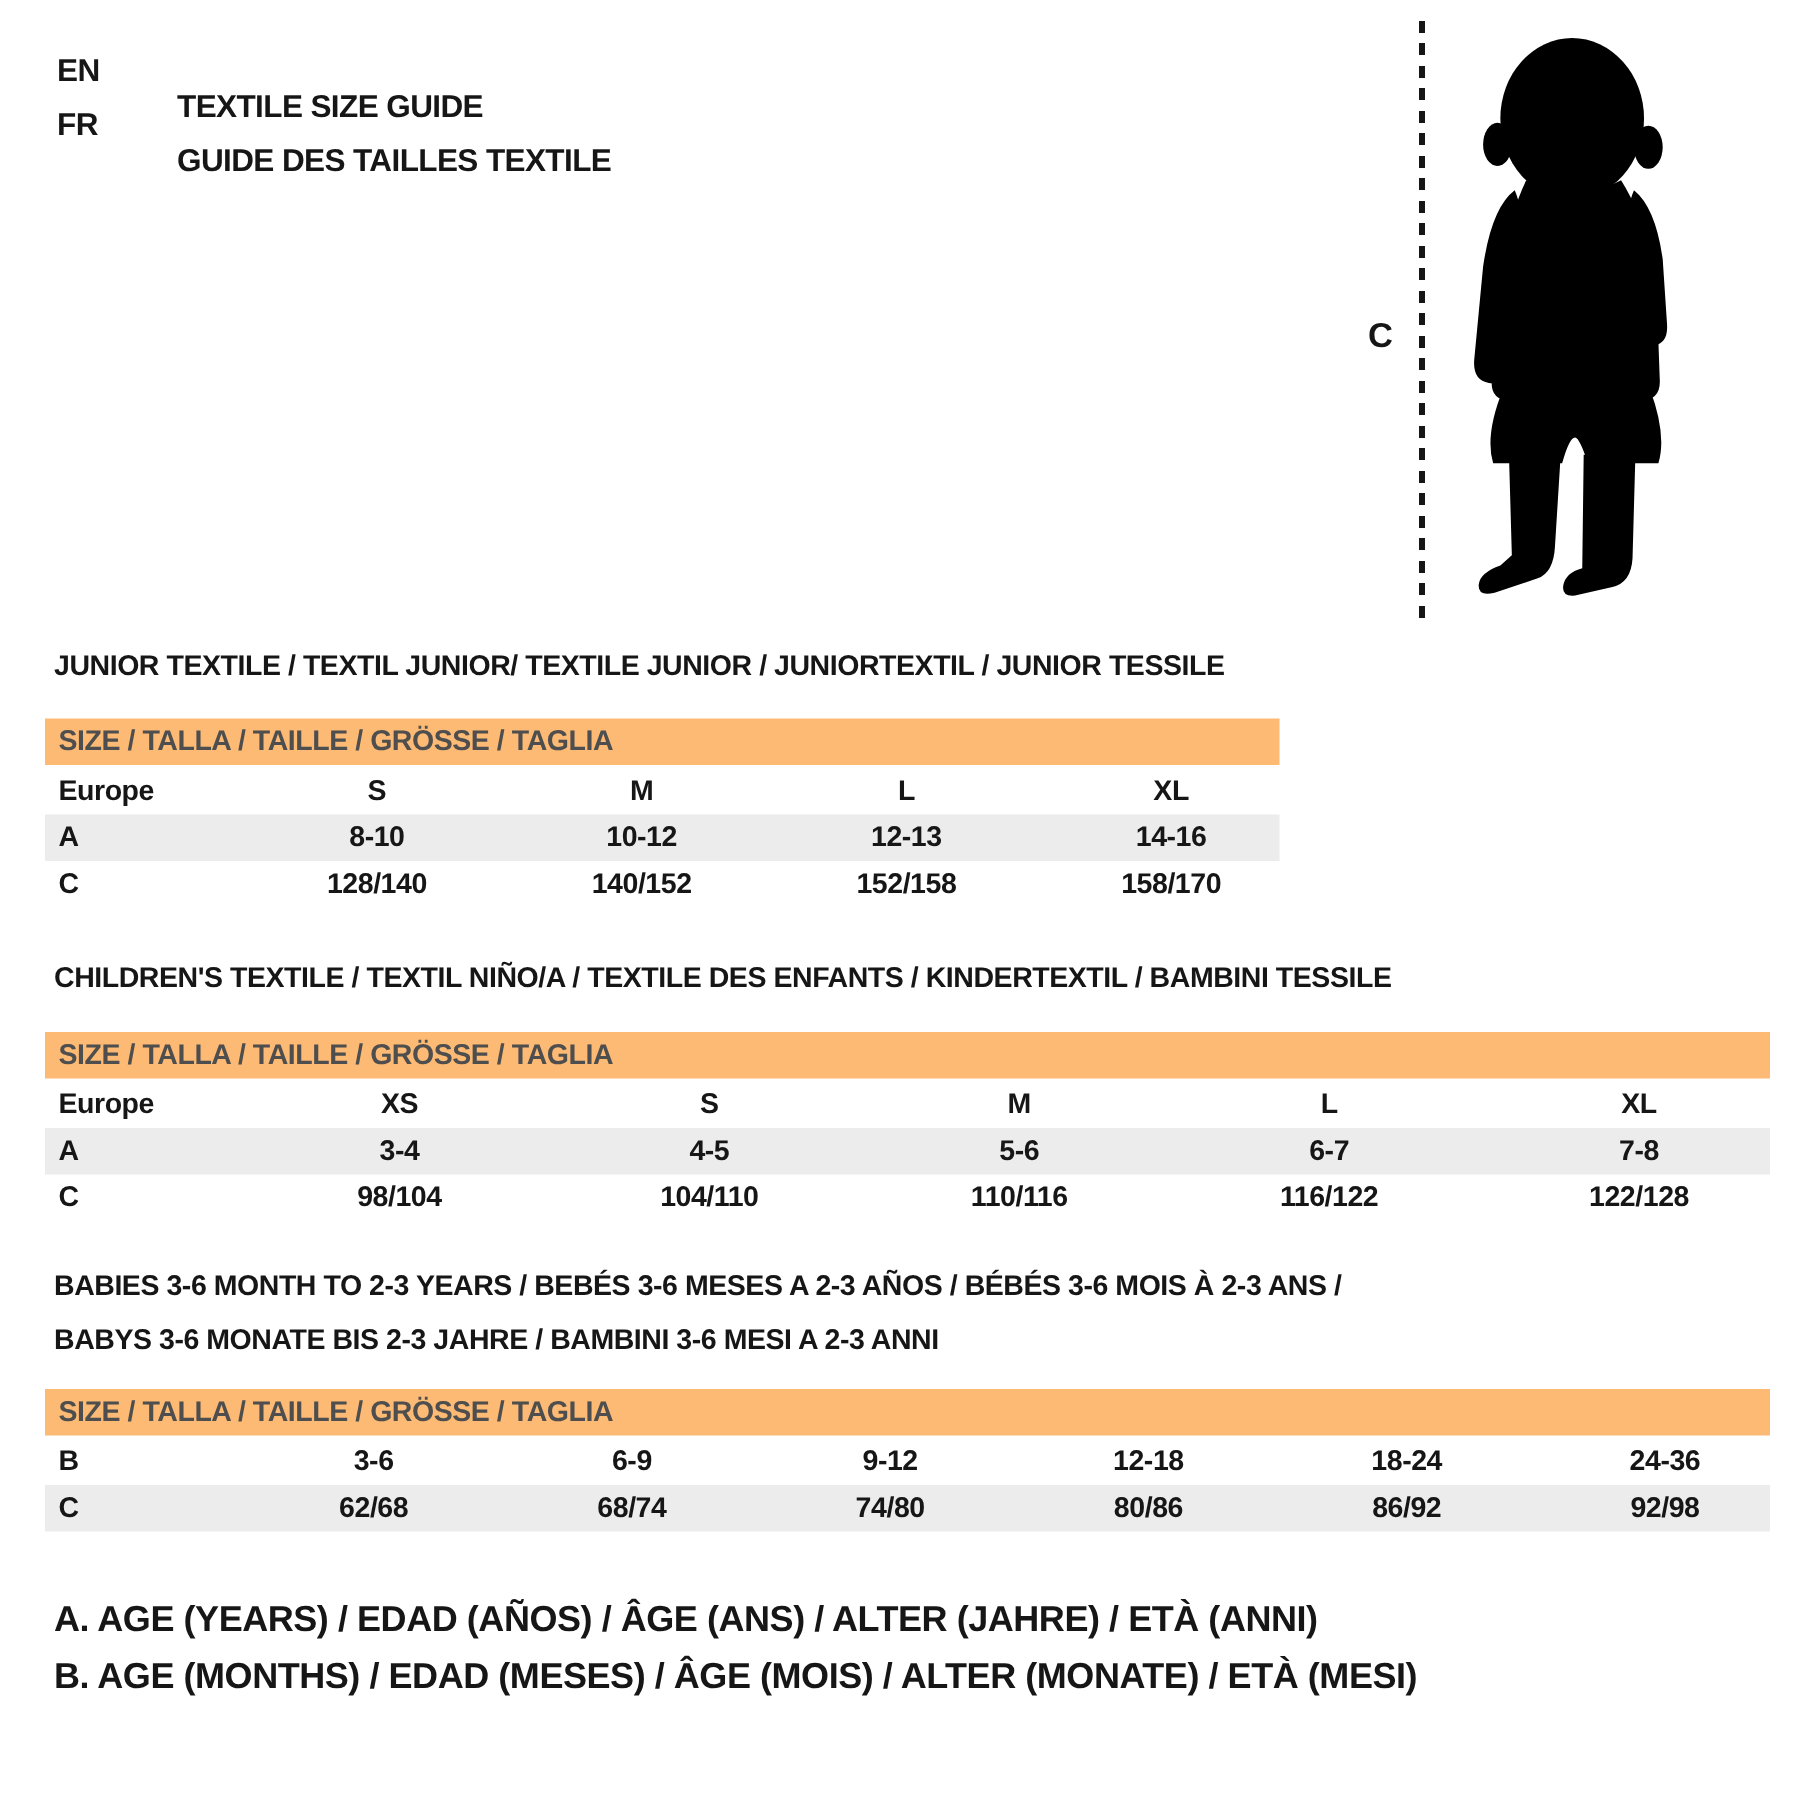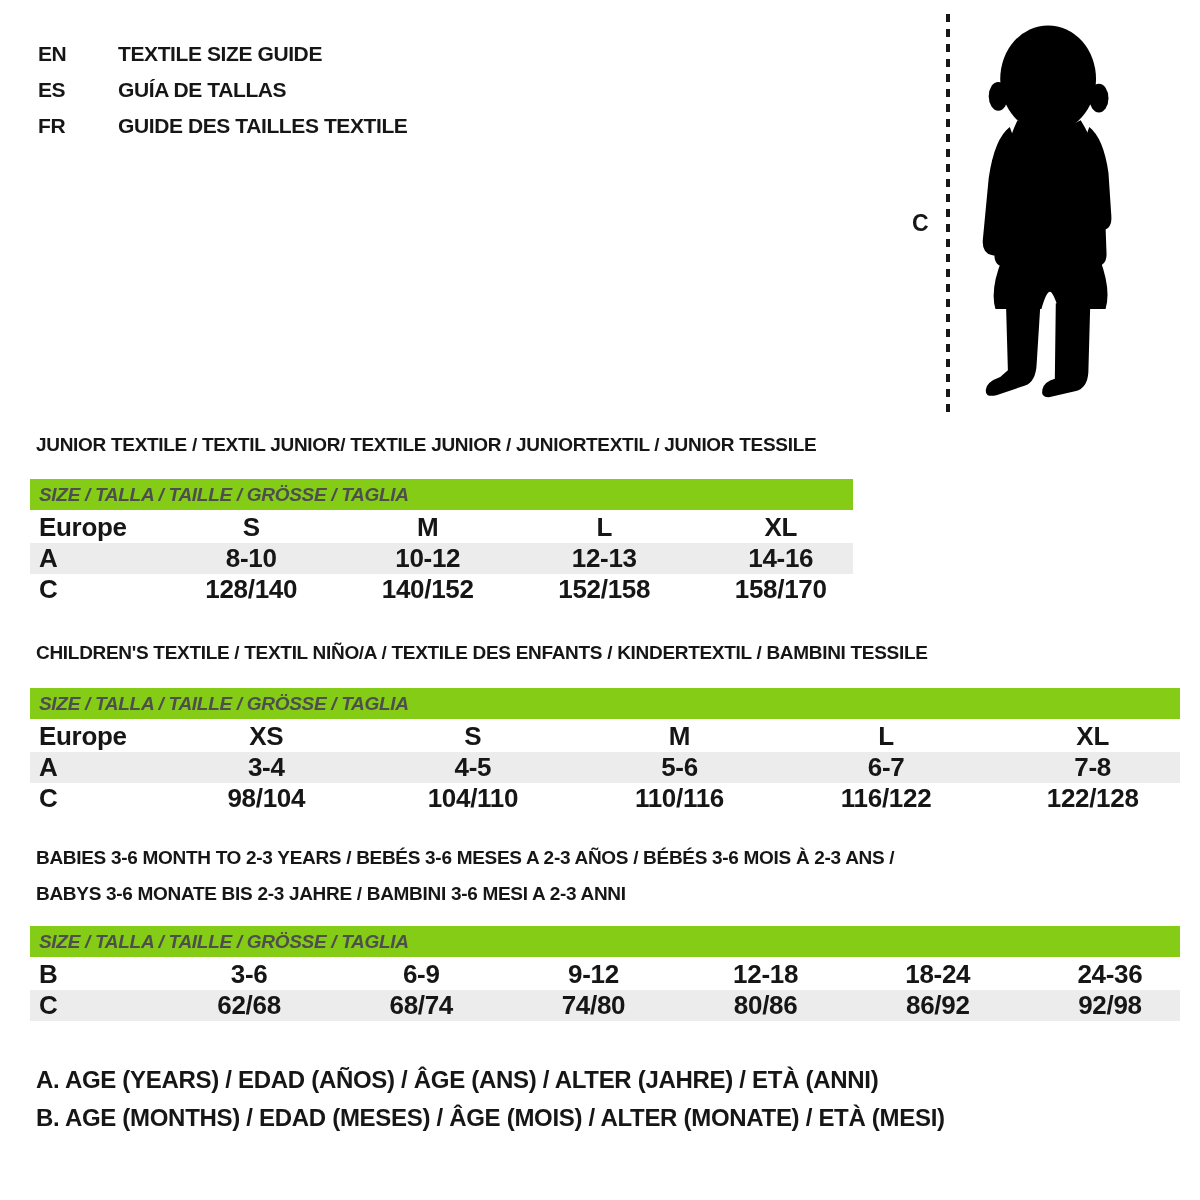--- a/index.html
+++ b/index.html
@@ -9,21 +9,21 @@
     font-family:"Liberation Sans", sans-serif;
     font-weight:bold;
     color:#161616;
     position:relative;
     overflow:hidden;
   }
   .abs{position:absolute;}
 
   
   .lang-list{left:38px;top:30px;}
-  .lang-row{display:flex;height:36px;align-items:flex-end;font-size:21px;letter-spacing:-0.4px;}
+  .lang-row{display:flex;height:36px;align-items:center;font-size:21px;letter-spacing:-0.4px;}
   .lang-code{width:80px;}
   .lang-label{white-space:nowrap;margin-top:48px;}
 
   
   .silhouette{left:960px;top:12px;width:182px;height:408px;}
   .dash-line{
     left:946px;top:14px;width:4px;height:404px;
     background:repeating-linear-gradient(to bottom,#161616 0 8px,transparent 8px 15px);
   }
   .measure-c{left:912px;top:210px;font-size:23px;}
@@ -34,46 +34,41 @@
   #title-children{left:36px;top:642px;text-align:center;}
   #title-babies-1{left:36px;top:847px;}
   #title-babies-2{left:36px;top:883px;}
 
   
   .size-table{left:30px;}
   #table-0{top:479px;width:823px;}
   #table-1{top:688px;width:1150px;}
   #table-2{top:926px;width:1150px;}
   .t-header{
-    height:31px;background:#84cc16;color:#4e4e4e;
+    height:31px;background:#fdba74;color:#4e4e4e;
     display:flex;align-items:center;
     padding-left:9px;font-size:19px;letter-spacing:-0.3px;
     margin-bottom:2px;
-    font-style:italic;
   }
-  .t-row{display:flex;height:31px;align-items:center;font-size:26px;letter-spacing:-0.3px;gap:32px;}
+  .t-row{display:flex;height:31px;align-items:center;font-size:19px;letter-spacing:-0.3px;gap:32px;}
   .t-row.alt{background:#ececec;}
   .t-label{width:108px;padding-left:9px;}
   .t-cell{flex:1;text-align:center;}
 
   
   #footnotes{left:36px;top:1066px;}
   .footnote{height:38px;font-size:24px;letter-spacing:-0.3px;white-space:nowrap;}
 </style>
 </head>
 <body>
 
 <div class="abs lang-list" id="lang-list">
     <div class="lang-row">
       <span class="lang-code">EN</span>
       <span class="lang-label">TEXTILE SIZE GUIDE</span>
-    </div>
-    <div class="lang-row">
-      <span class="lang-code">ES</span>
-      <span class="lang-label">GUÍA DE TALLAS</span>
     </div>
     <div class="lang-row">
       <span class="lang-code">FR</span>
       <span class="lang-label">GUIDE DES TAILLES TEXTILE</span>
     </div>
   </div>
 
 <div class="abs dash-line"></div>
 <div class="abs measure-c">C</div>
 <div class="abs silhouette">

